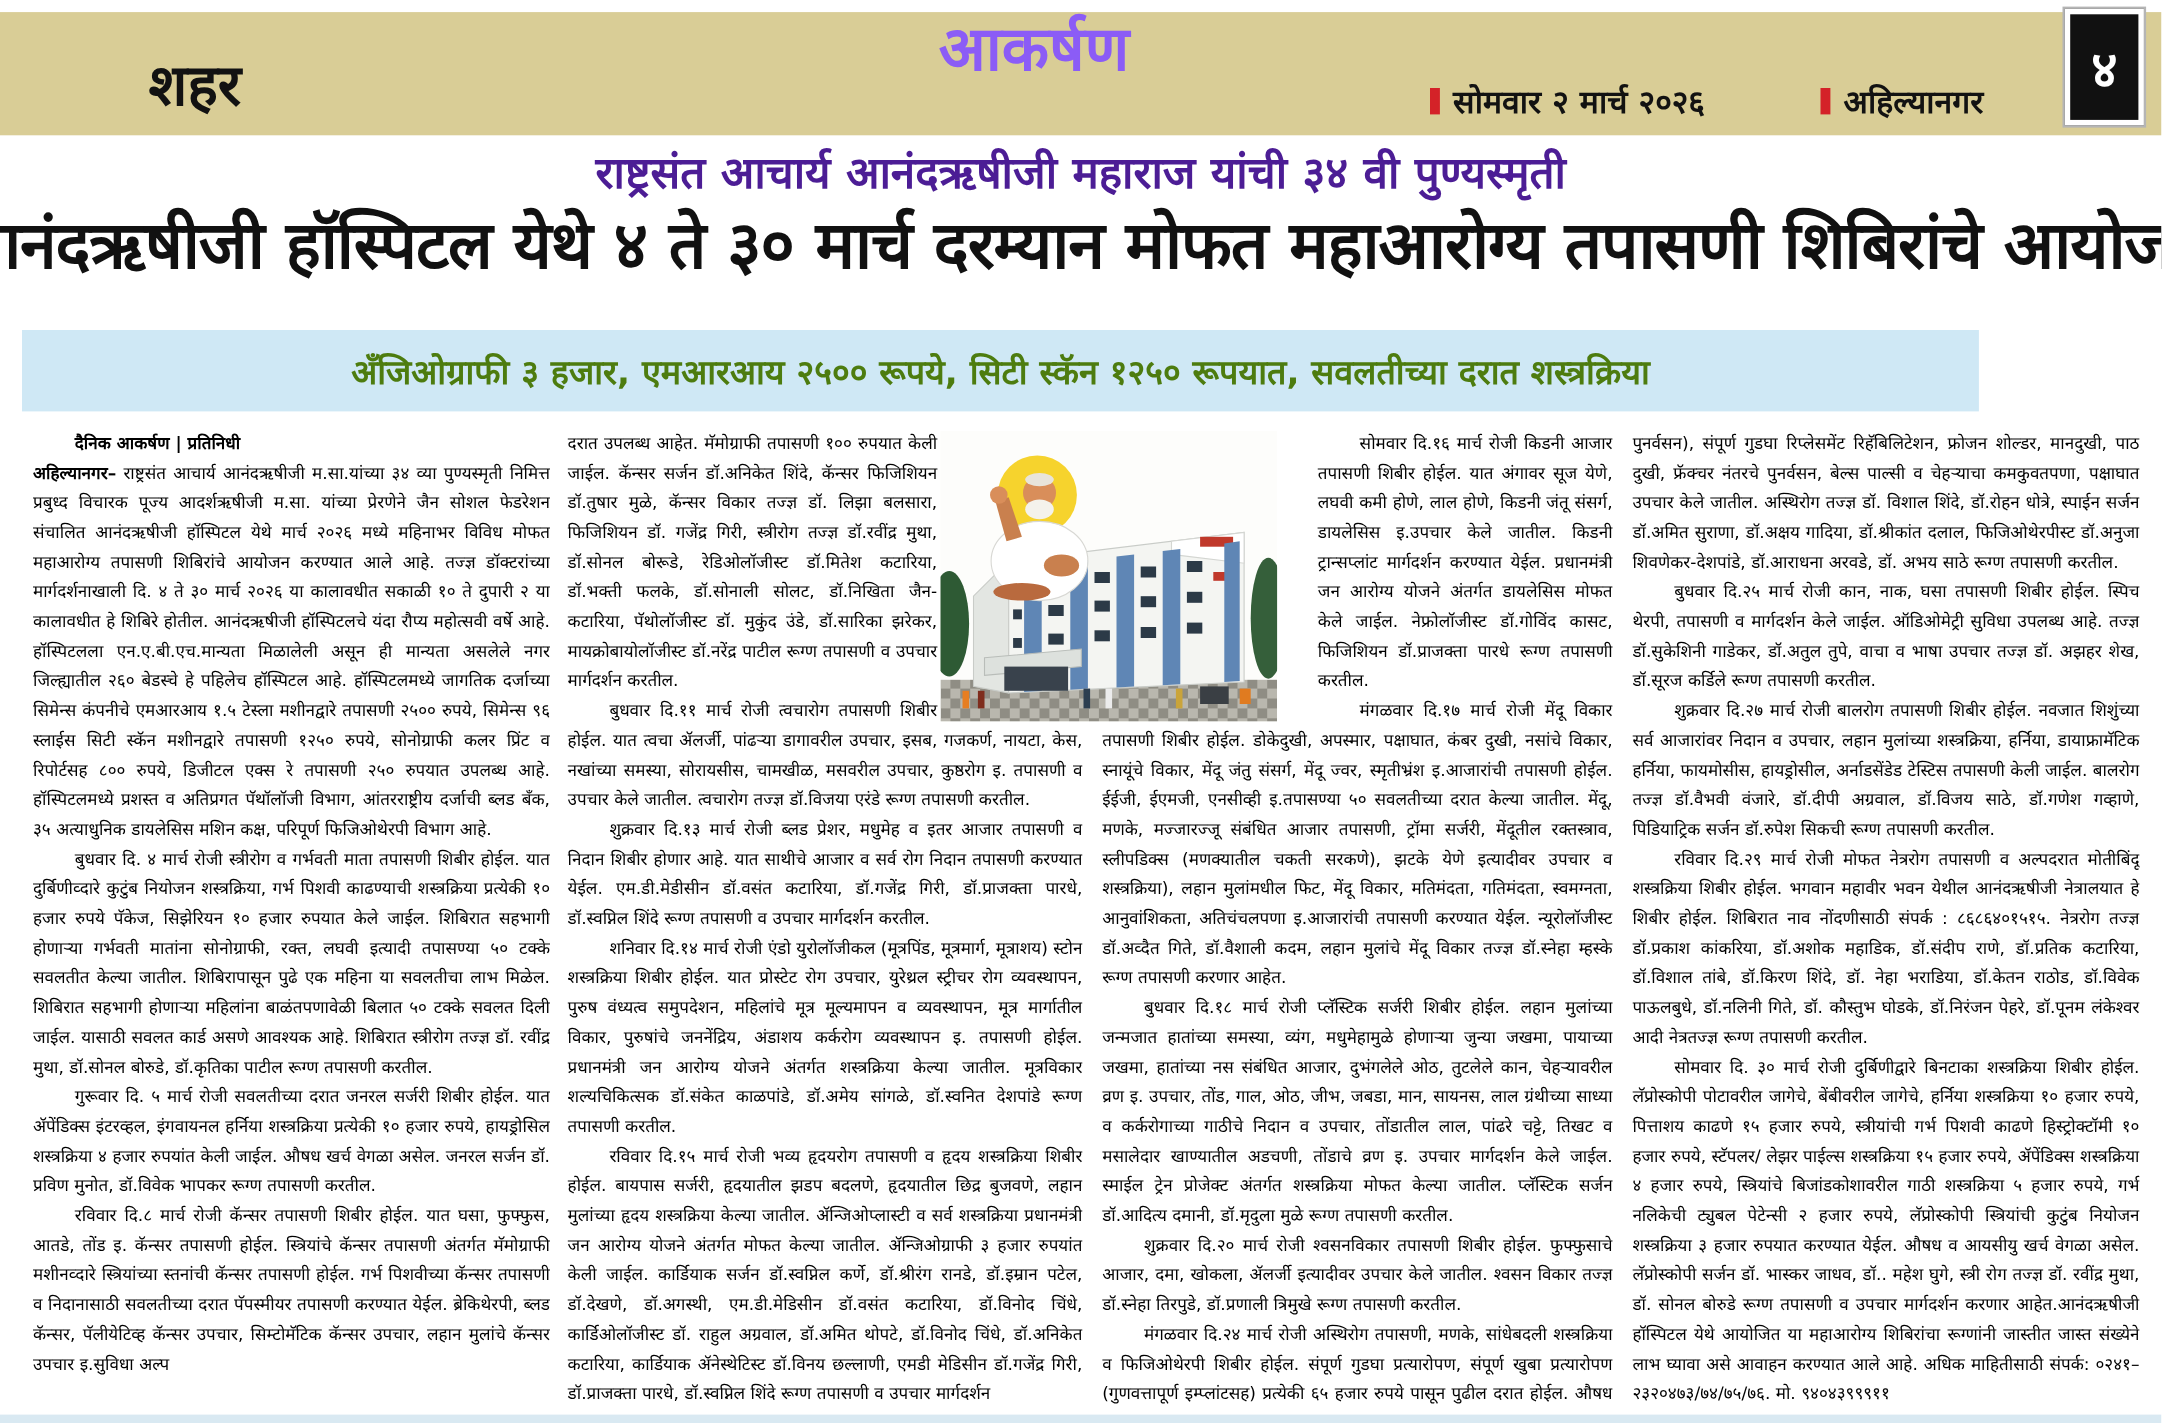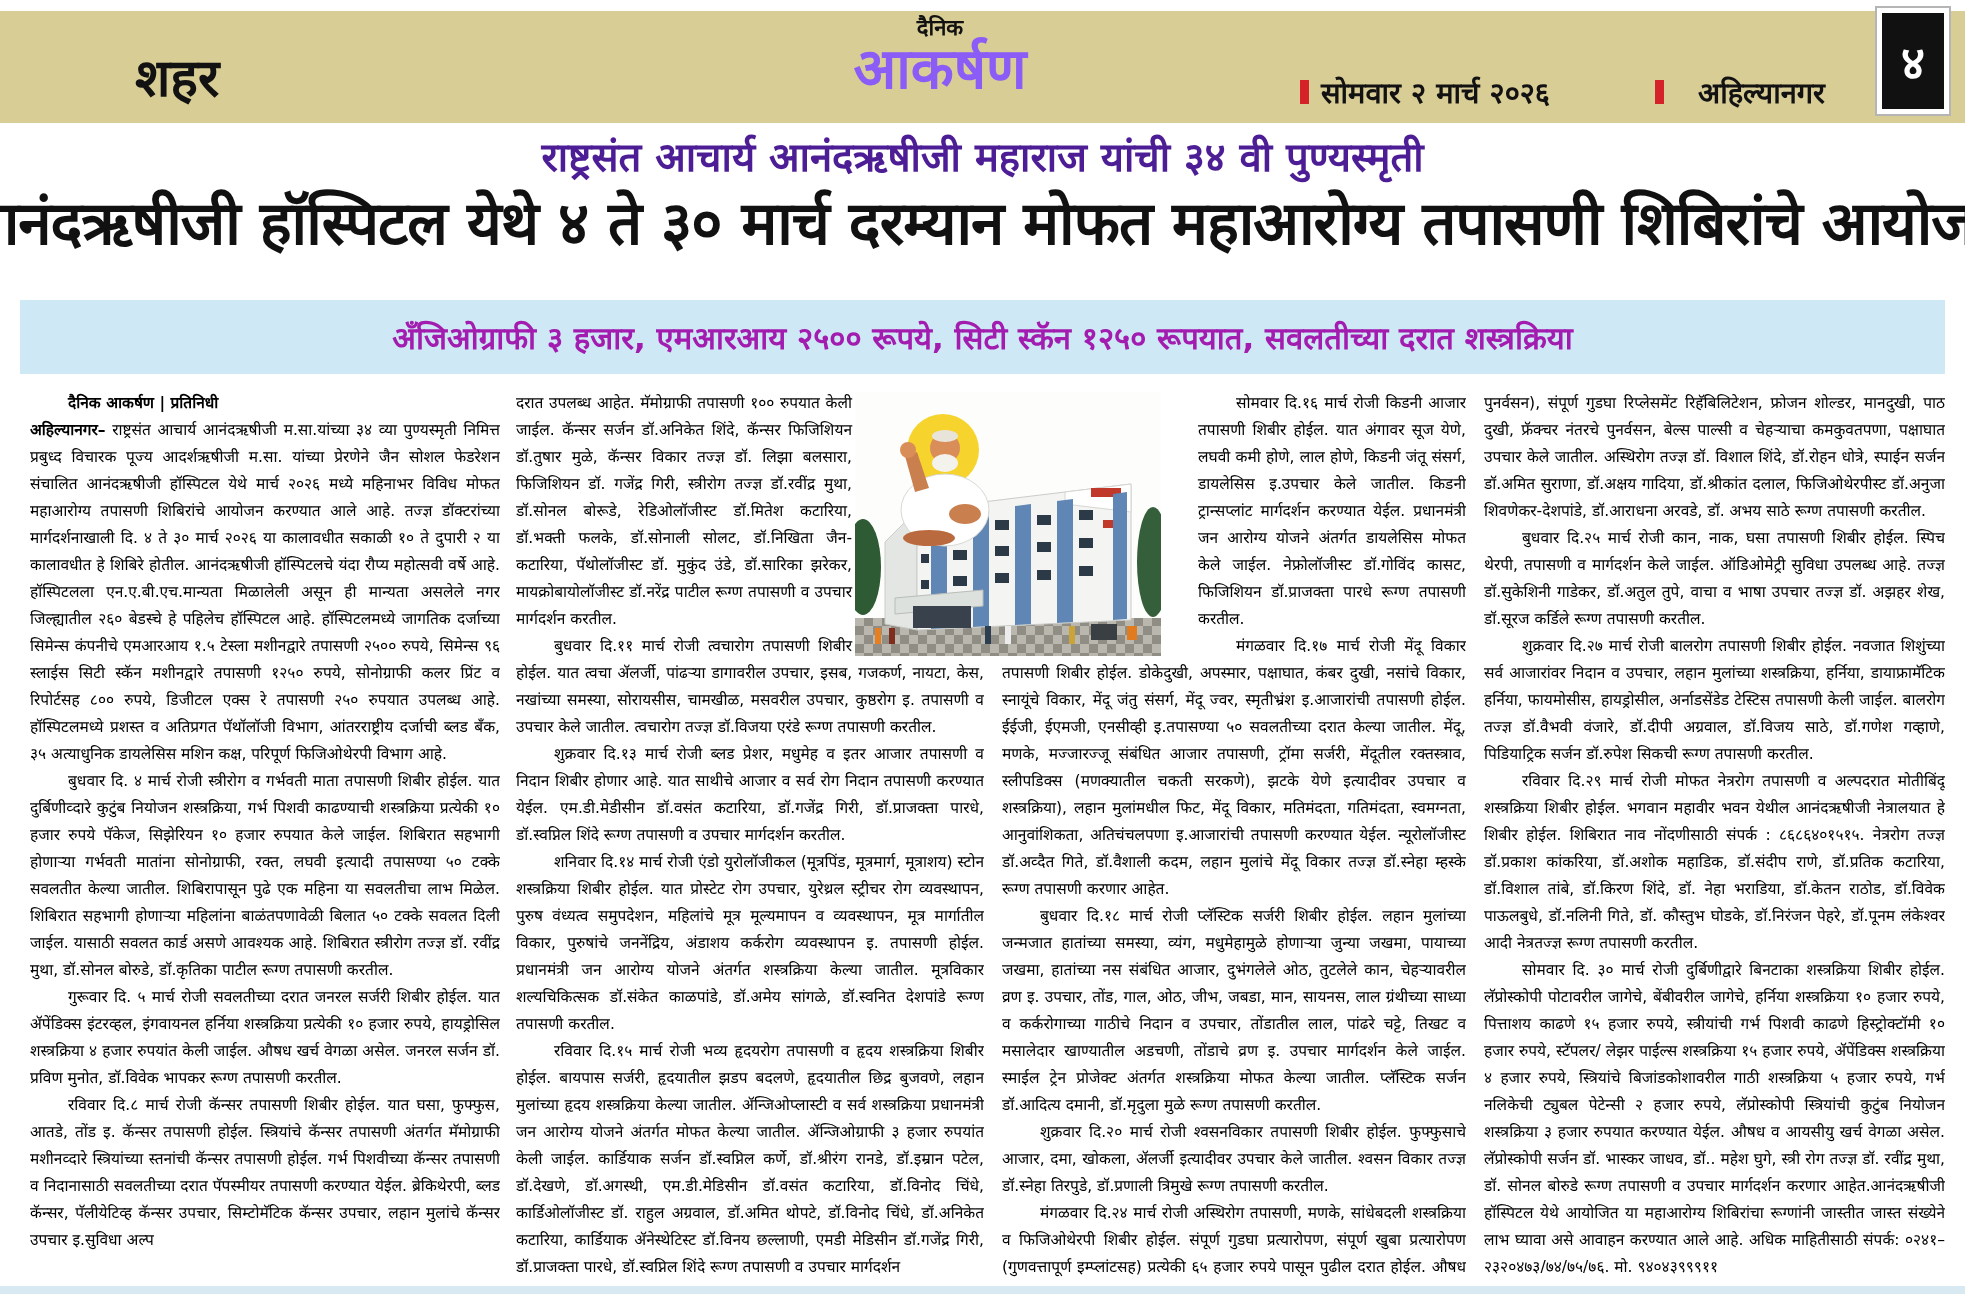--- a/index.html
+++ b/index.html
@@ -8,32 +8,32 @@
     font-family:"DejaVu Sans",sans-serif;color:#151515;overflow:hidden;
   }
   
   .band{position:absolute;left:0;top:11px;width:1965px;height:112px;background:#d9cd96;}
   .section-title{position:absolute;left:135px;top:52px;font-size:52px;font-weight:bold;color:#121212;line-height:1;}
   .masthead{position:absolute;left:700px;top:16px;width:480px;text-align:center;}
   .masthead .daily{font-size:22px;font-weight:bold;color:#121212;line-height:1.05;}
   .masthead .paper{font-size:56px;font-weight:bold;color:#8b5cf6;line-height:1.0;margin-top:2px;}
   .dateline,.cityline{position:absolute;top:72px;display:flex;align-items:center;font-size:29px;font-weight:bold;color:#121212;}
   .dateline{left:1300px;}
-  .cityline{left:1655px;gap:22px;}
+  .cityline{left:1655px;}
   .red-tick{display:inline-block;width:9px;height:24px;background:#d42228;margin-right:12px;}
   .pageno{position:absolute;right:16px;top:8px;width:62px;height:96px;background:#111;border:5px solid #fff;
           box-shadow:0 0 0 2px #b5b5b5;display:flex;align-items:center;justify-content:center;}
   .pageno span{color:#fff;font-size:46px;font-weight:bold;}
   
   .kicker{position:absolute;left:0;top:128px;width:1965px;display:flex;justify-content:center;
           color:#4c1d95;font-size:40px;font-weight:bold;white-space:nowrap;overflow:hidden;}
   .headline{position:absolute;left:0;top:180px;width:1965px;display:flex;justify-content:center;
           color:#111;font-size:60px;font-weight:bold;white-space:nowrap;overflow:hidden;letter-spacing:-1px;}
-  .banner{position:absolute;left:20px;top:300px;width:1925px;height:74px;background:#cfe8f5;
-          display:flex;align-items:center;justify-content:center;font-size:31px;font-weight:bold;color:#a21caf;
+  .banner{position:absolute;left:20px;top:300px;width:1779px;height:74px;background:#cfe8f5;
+          display:flex;align-items:center;justify-content:center;font-size:31px;font-weight:bold;color:#4d7c0f;
           white-space:nowrap;overflow:hidden;}
   
   .col{position:absolute;top:390px;height:892px;overflow:hidden;}
   #col1{left:30px;width:470px;}
   #col2{left:516px;width:468px;}
   #col3{left:1002px;width:464px;}
   #col4{left:1484px;width:461px;}
   .col p{margin:0;font-size:15.5px;line-height:27px;text-align:justify;text-indent:38px;color:#000000;}
   .col p.noindent{text-indent:0;}
   .byline{font-size:20px;font-weight:bold;text-align:center;margin:0 0 8px 0;text-indent:0;}
@@ -44,21 +44,20 @@
   .photo svg{display:block;width:100%;height:100%;}
   
   .bottom-rule{position:absolute;left:0;top:1286px;width:1965px;height:8px;background:#d9e9f2;}
 </style>
 </head>
 <body>
 
 <div class="band"></div>
 <div class="section-title">शहर</div>
 <div class="masthead">
-  <div class="daily">दैनिक</div>
   <div class="paper">आकर्षण</div>
 </div>
 <div class="dateline">
   <span class="red-tick"></span>
   <span>सोमवार २ मार्च २०२६</span>
 </div>
 <div class="cityline">
   <span class="red-tick"></span>
   <span>अहिल्यानगर</span>
 </div>

